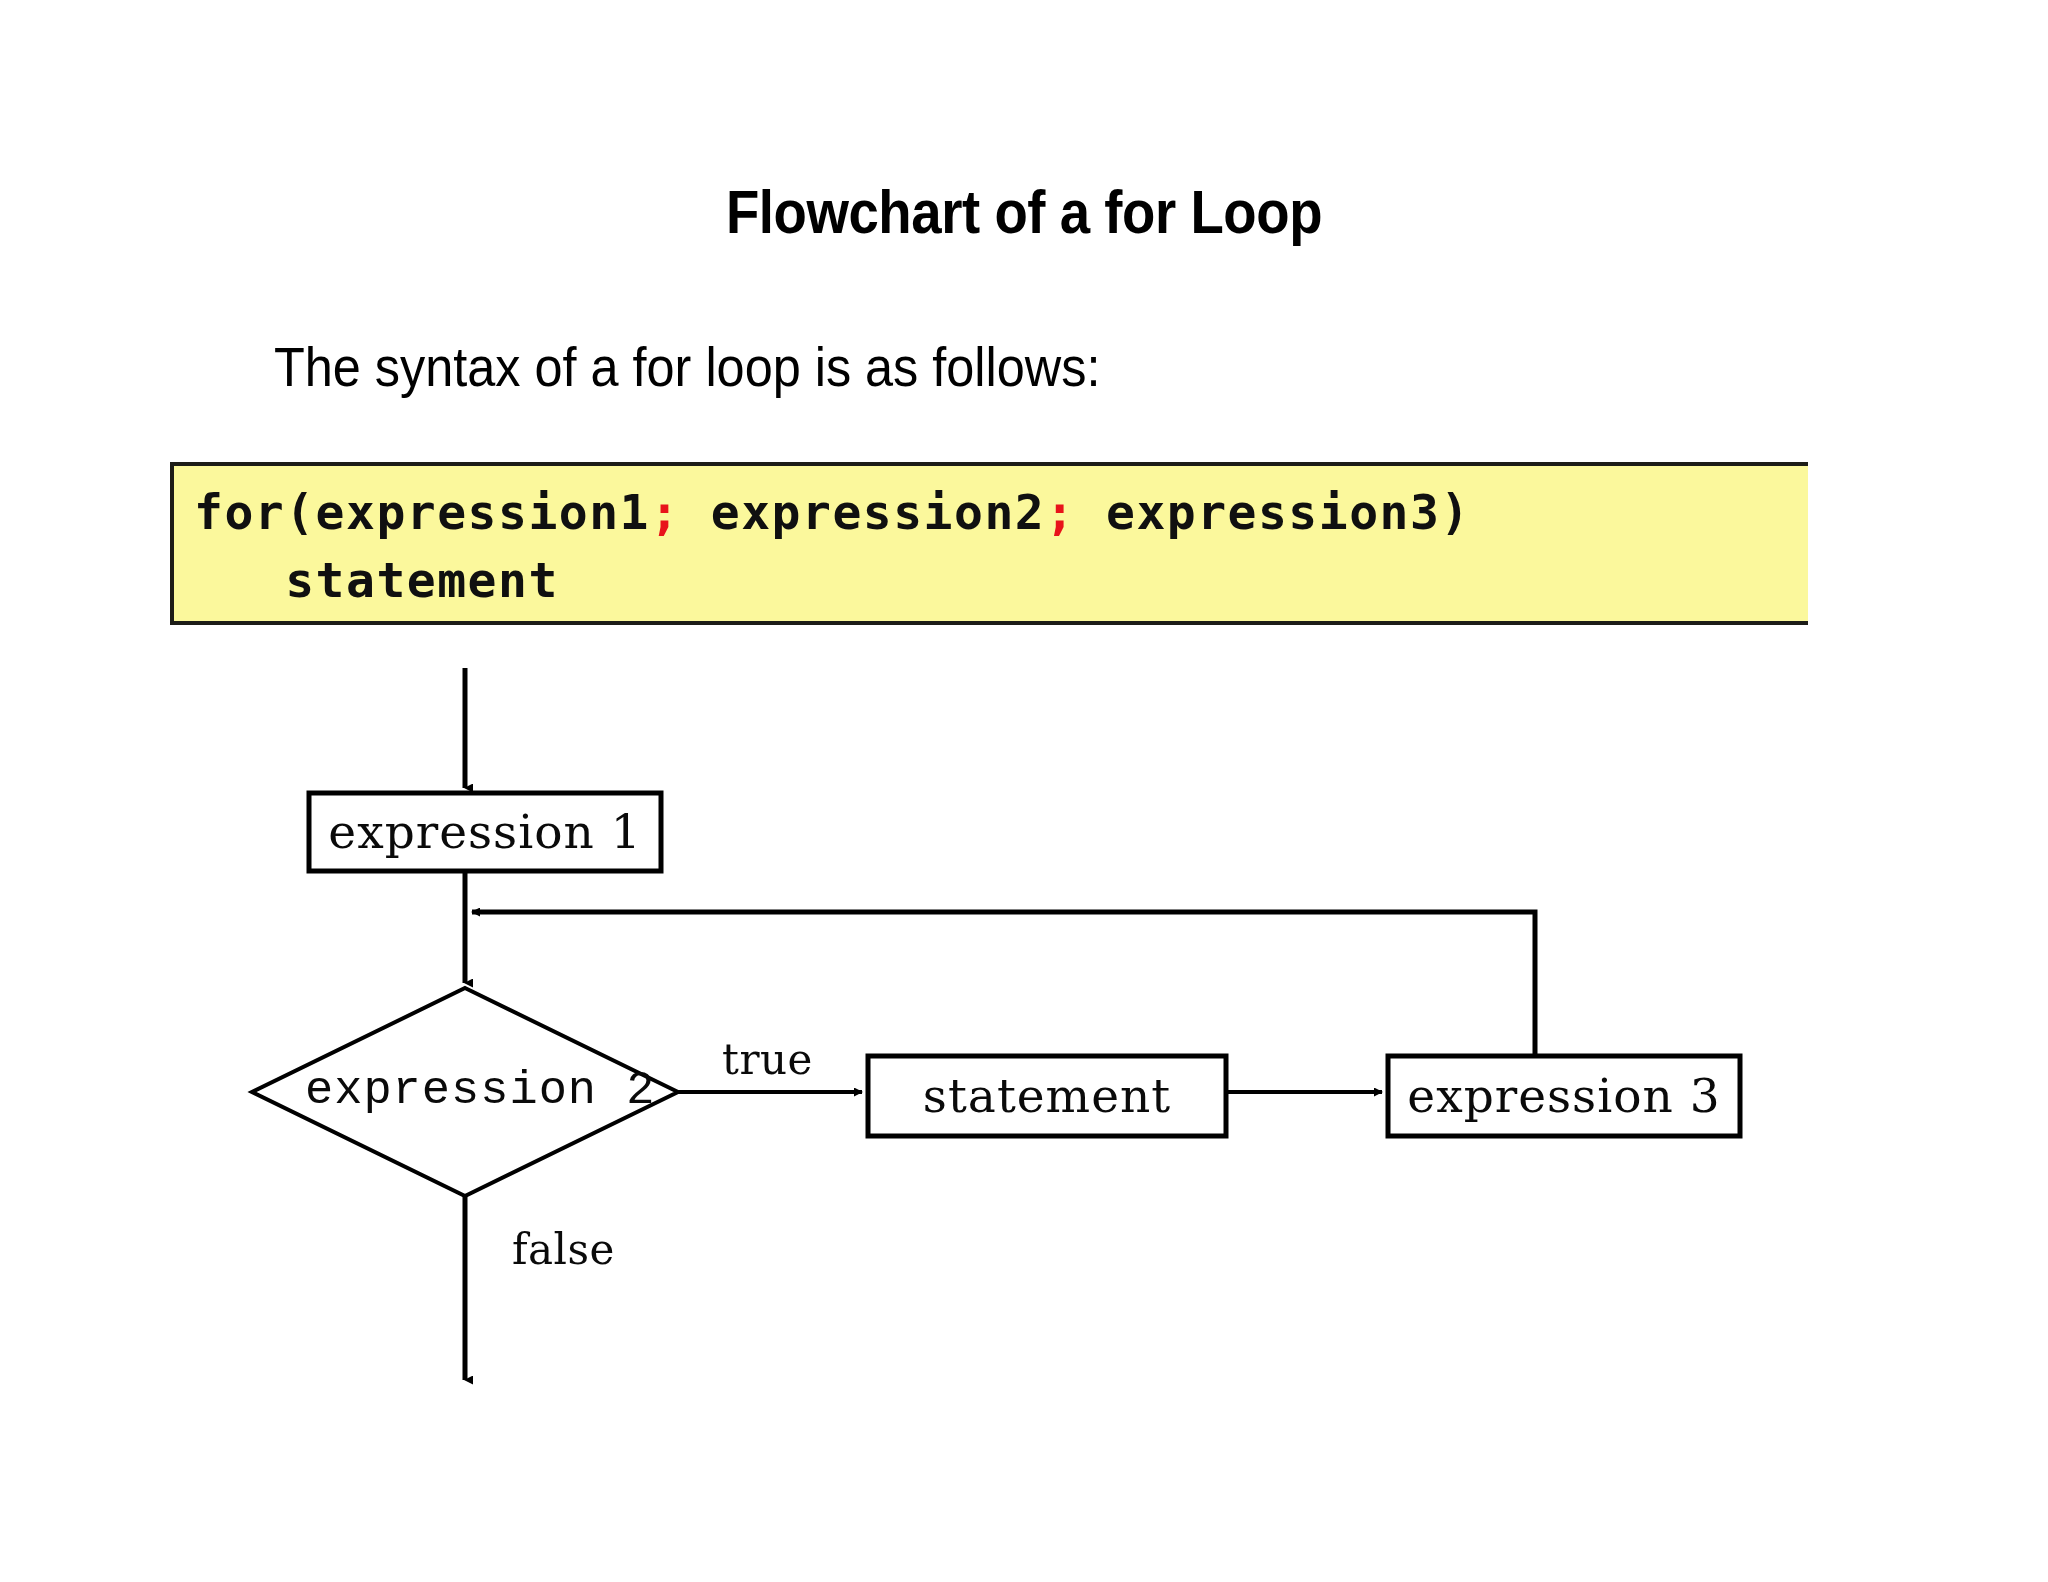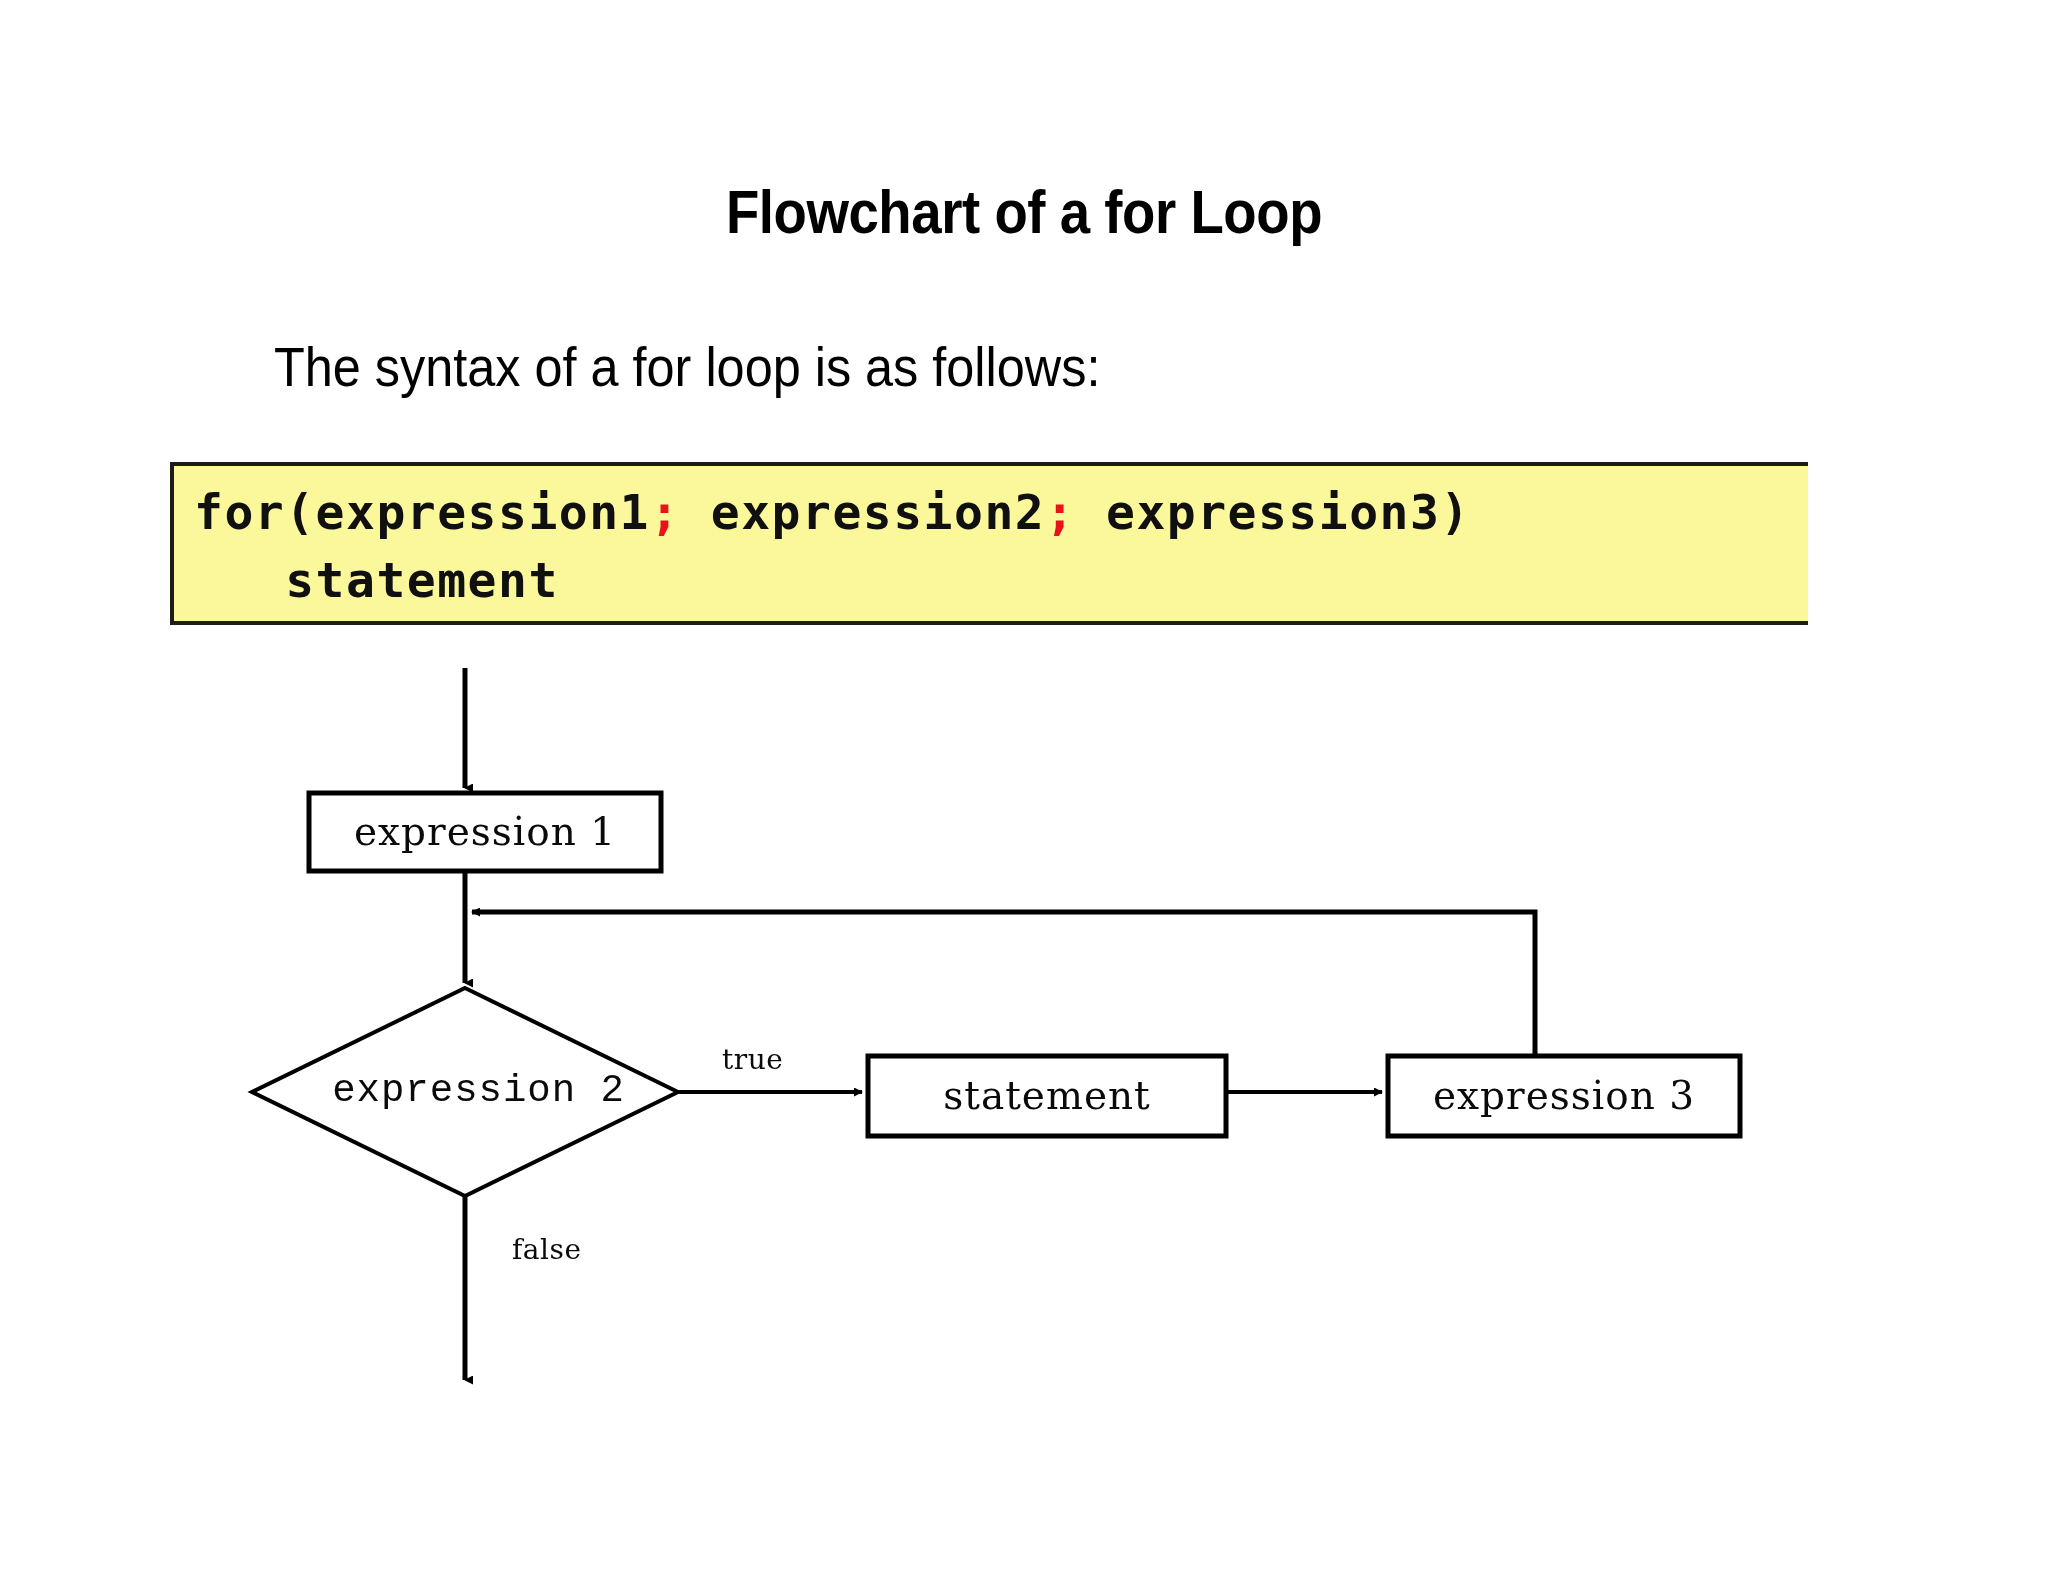--- a/index.html
+++ b/index.html
@@ -82,30 +82,30 @@
     top: 0;
     width: 2048px;
     height: 1582px;
     pointer-events: none;
   }
   #flow * { pointer-events: auto; }
 
   .node-label {
     position: absolute;
     font-family: "DejaVu Serif", "Liberation Serif", serif;
-    font-size: 39px;
+    font-size: 47px;
     line-height: 38px;
     color: #0a0a0a;
     white-space: nowrap;
     letter-spacing: 1px;
   }
   .edge-label {
     position: absolute;
     font-family: "DejaVu Serif", "Liberation Serif", serif;
-    font-size: 28px;
+    font-size: 42px;
     line-height: 36px;
     color: #0a0a0a;
     white-space: nowrap;
     letter-spacing: 0.5px;
   }
 </style>
 </head>
 <body>
 
 <div id="slide">

